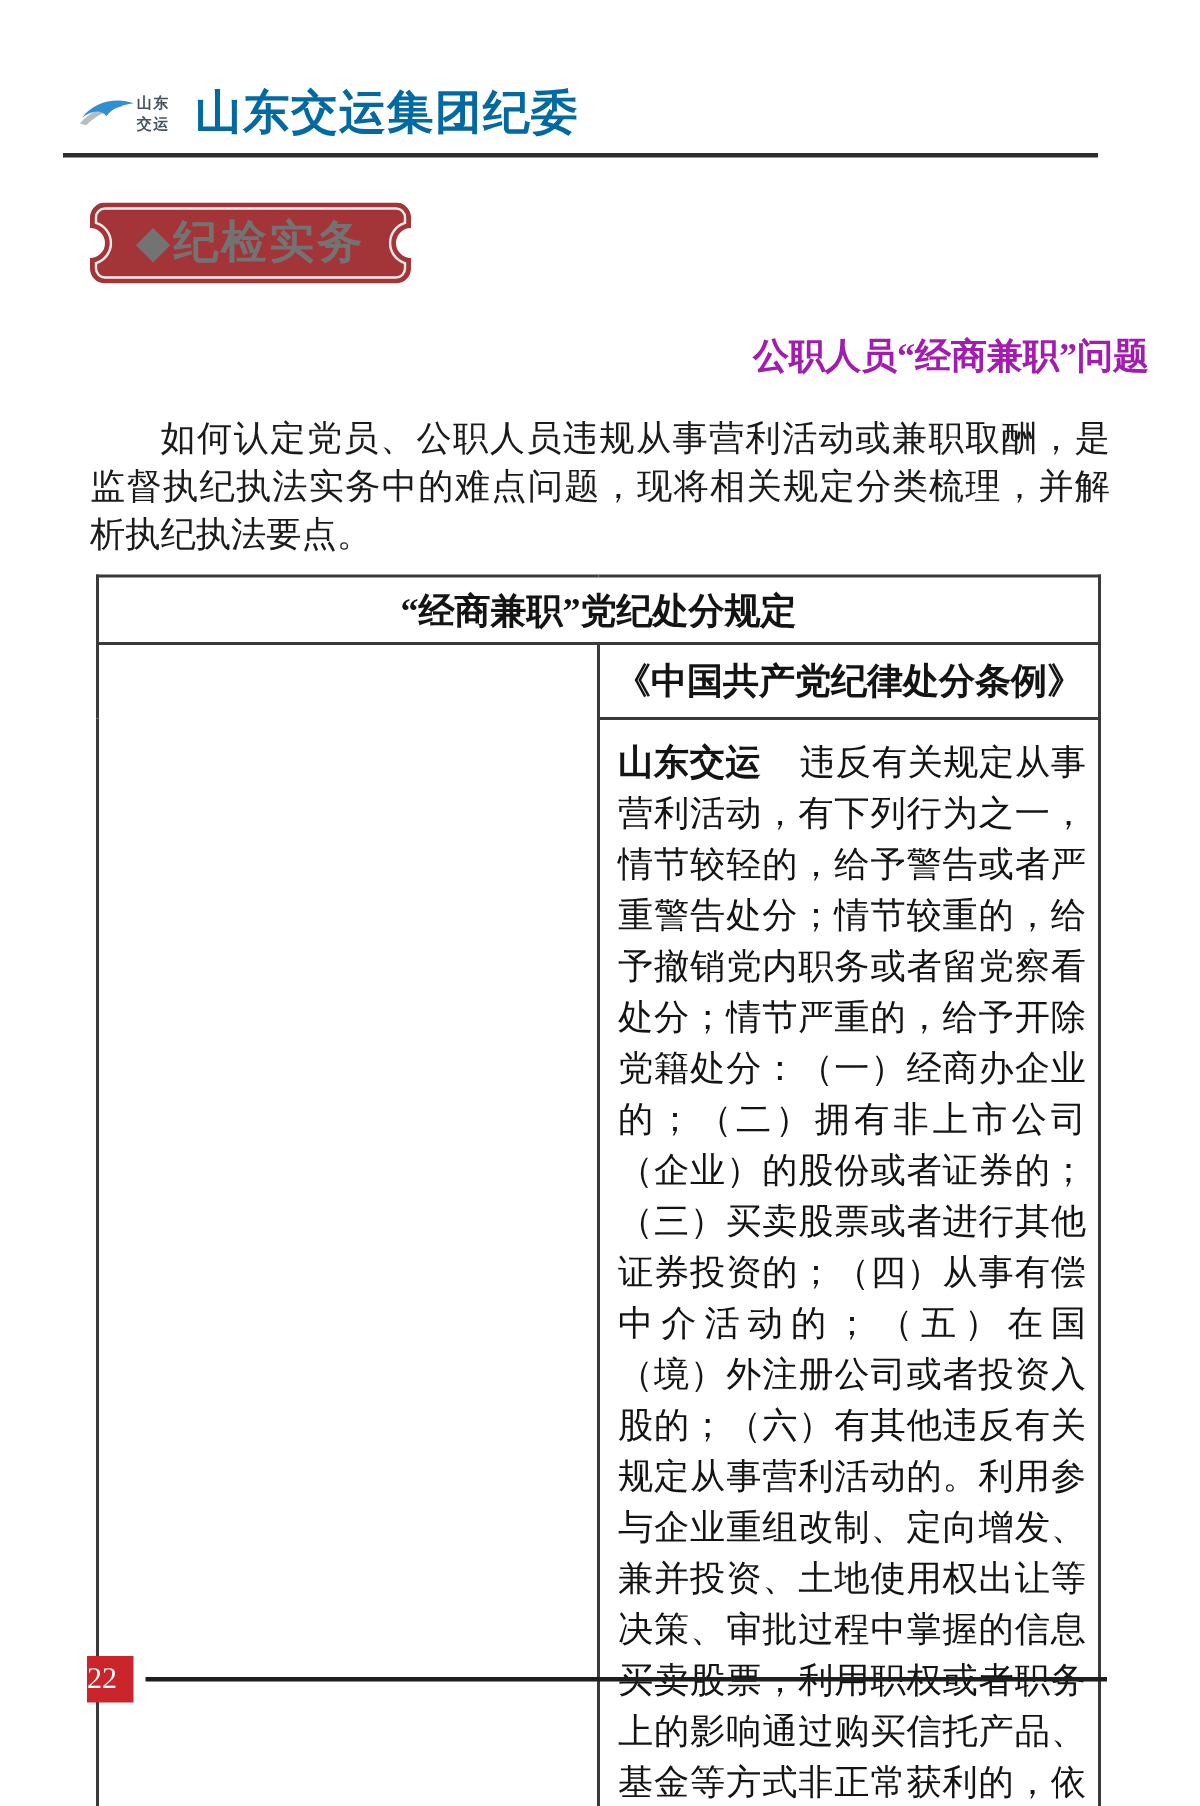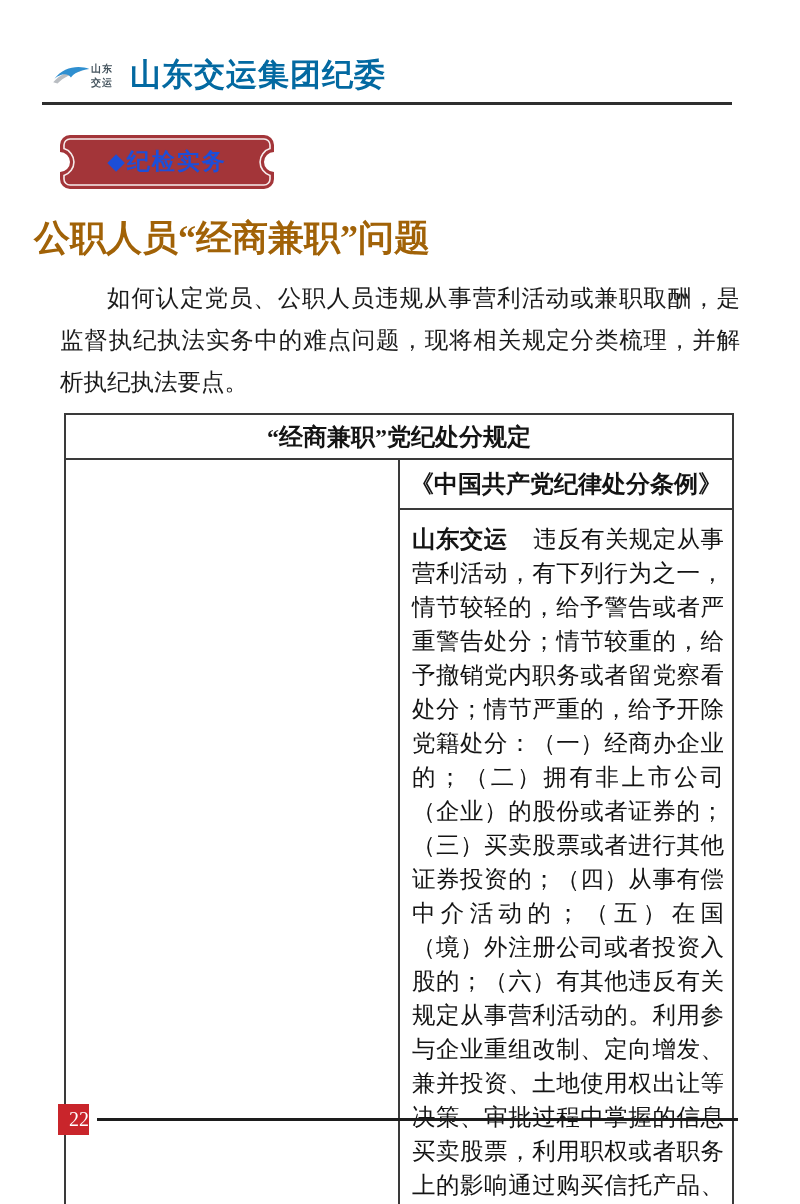--- a/index.html
+++ b/index.html
@@ -19,43 +19,43 @@
   .logo svg{display:block;}
   .logo-label{font-family:"Liberation Sans","DejaVu Sans",sans-serif;
     font-size:10px;font-weight:bold;color:#46555f;letter-spacing:1px;margin-top:1px;}
   .brand-title{font-family:"Liberation Sans","DejaVu Sans",sans-serif;
     font-size:31px;font-weight:800;color:#0369a1;letter-spacing:1px;}
   .header-rule{margin:6px 0 0 -10px;width:690px;height:3px;background:#2e2e2e;}
   
   .badge{position:relative;margin:30px 0 0 60px;width:214px;height:54px;}
   .badge svg{position:absolute;left:0;top:0;}
   .badge-label{position:absolute;left:0;top:0;width:100%;height:42px;
-    line-height:54px;text-align:center;color:#1d4ed8;font-weight:bold;
-    font-size:23px;letter-spacing:2px;}
+    line-height:54px;text-align:center;color:#737373;font-weight:bold;
+    font-size:30px;letter-spacing:2px;}
   
-  .title{margin:26px 34px 0;text-align:left;font-weight:bold;
-    font-size:36px;line-height:47px;color:#a16207;}
+  .title{margin:26px 34px 0;text-align:right;font-weight:bold;
+    font-size:24px;line-height:47px;color:#a21caf;}
   
-  .intro{margin:15px 60px 0;font-size:23.5px;line-height:42px;
+  .intro{margin:15px 60px 0;font-size:23.5px;line-height:32px;
     text-indent:2em;text-align:justify;}
   
   .rule-table{margin:10px 0 0 64px;width:670px;border-collapse:collapse;
     table-layout:fixed;color:#141414;}
   .rule-table td{border:2px solid #3a3a3a;}
   .t-header{height:41px;text-align:center;font-weight:bold;font-size:24px;}
   .t-sub{height:46px;text-align:center;font-weight:bold;font-size:24px;border-radius:12px;}
   .t-side{width:88px;}
   .t-body{padding:12px 8px 16px 12px;font-size:23.5px;line-height:34px;
     text-align:justify;vertical-align:top;}
   .article-no{font-weight:bold;padding-right:1.1em;}
   
   .footer{position:absolute;left:58px;top:1104px;width:680px;
     display:flex;align-items:center;}
   .page-num{width:31px;height:31px;background:#C9252B;color:#ffffff;
-    text-align:right;line-height:31px;font-size:20px;flex:0 0 auto;}
+    text-align:left;line-height:31px;font-size:20px;flex:0 0 auto;}
   .footer-line{margin-left:8px;flex:1;height:3px;background:#1d1d1d;}
 </style>
 </head>
 <body>
 
 <div class="page">
 
   <div class="header">
     <div class="brand">
       <div class="logo">

